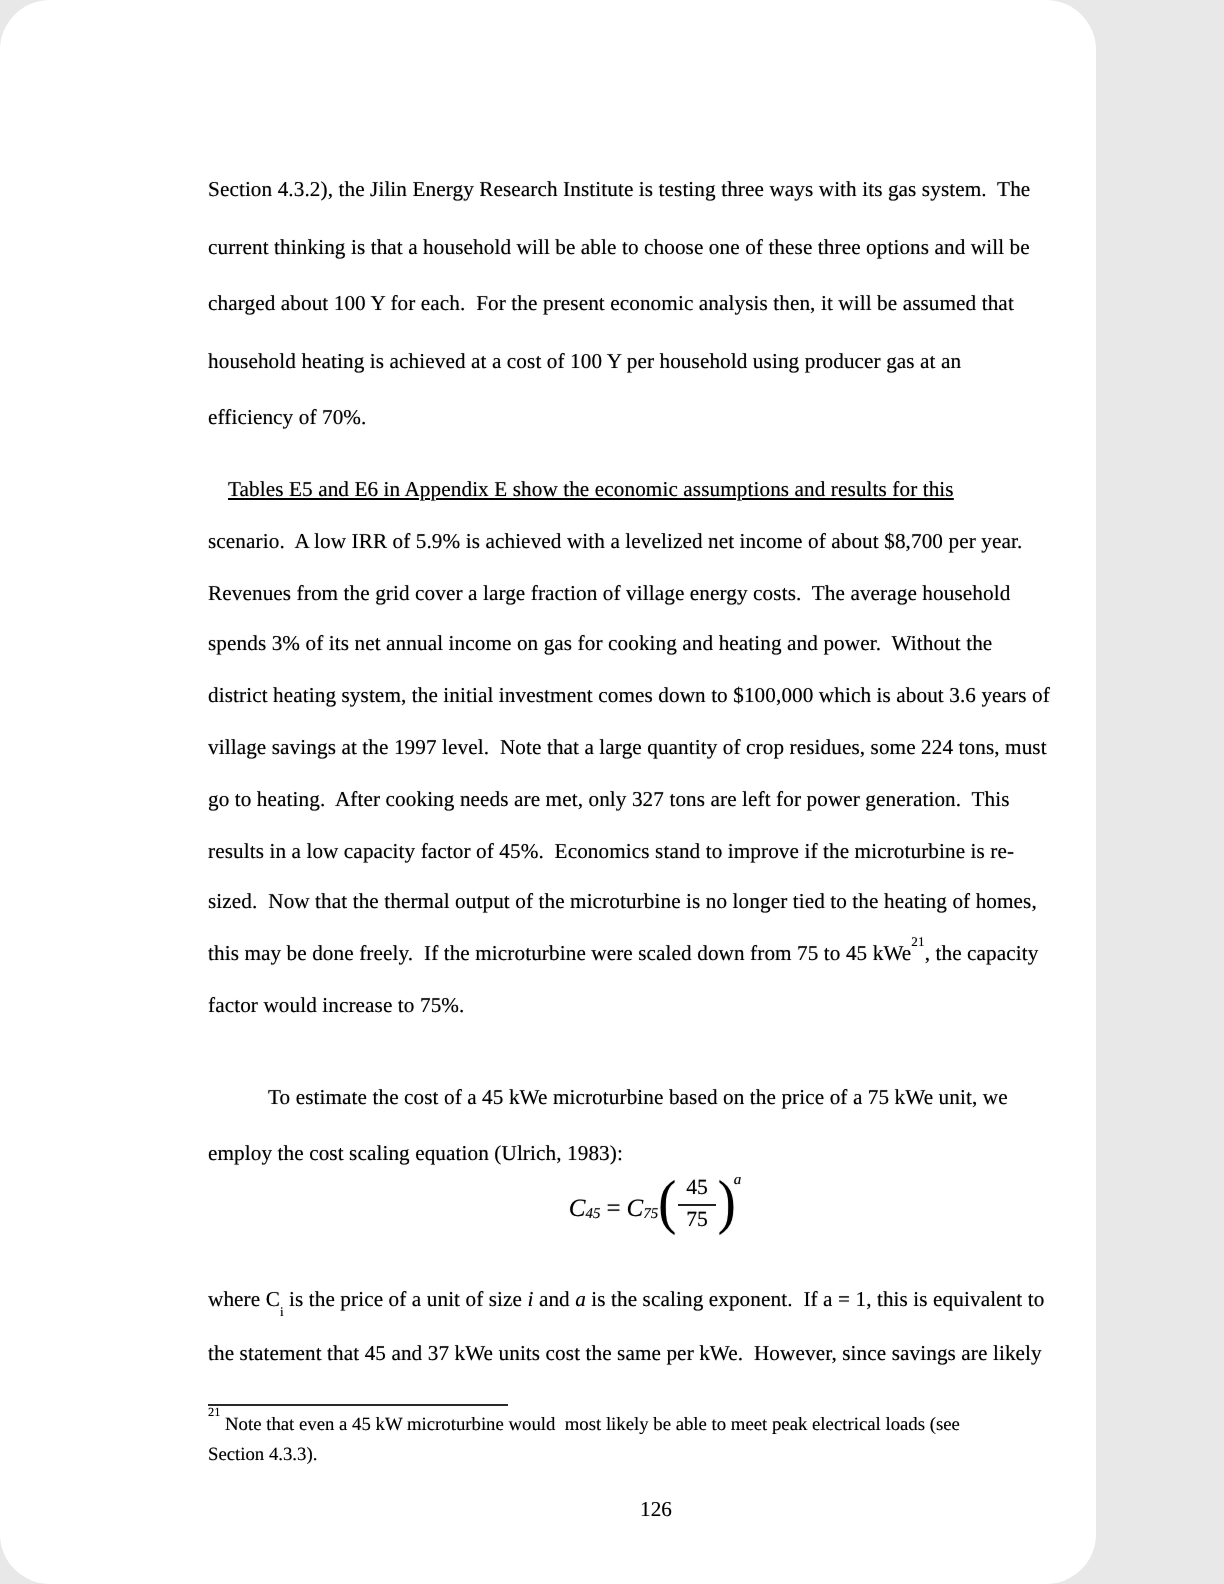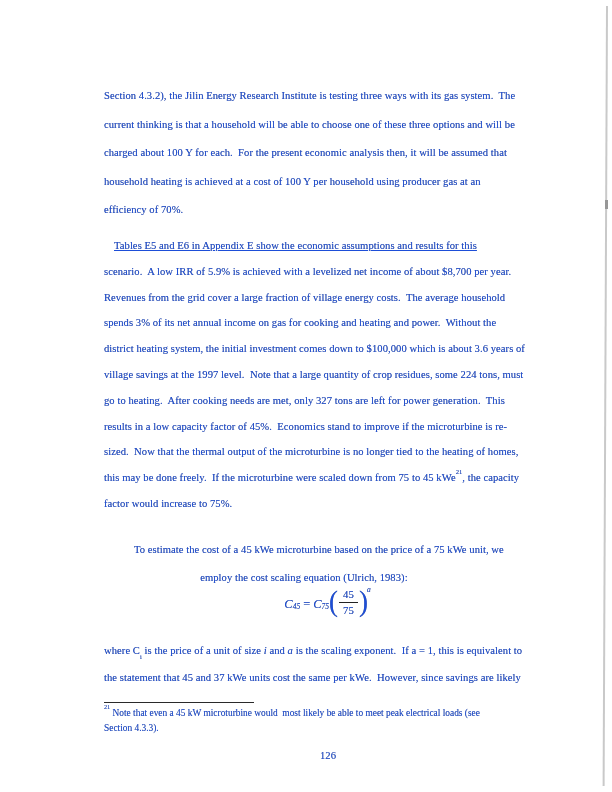--- a/index.html
+++ b/index.html
@@ -1,35 +1,36 @@
 <!DOCTYPE html>
 <html><head>
 <meta charset="utf-8">
 <style>
   html,body{margin:0;padding:0;background:#e8e8e8;}
   .page{
     position:relative;
-    width:612px;height:792px;
+    width:548px;height:792px;
     background:#ffffff;
     overflow:hidden;
     font-family:"Liberation Serif","DejaVu Serif",serif;
-    color:#1d4ed8;
+    color:#000000;
+    border-radius:25px;
   }
   
   .para{
     position:absolute;
     left:104px;
     white-space:pre;
     font-size:10.6px;
     letter-spacing:0.05px;
     text-shadow:0 0 0.5px rgba(20,20,20,0.5);
   }
   .p1{top:82px;line-height:28.5px;}
   .p2{top:233px;line-height:25.8px;}
-  .p3{top:536px;line-height:27.5px;text-align:center;}
+  .p3{top:536px;line-height:27.5px;}
   .p4{top:637px;line-height:27px;}
   .p2 .tline:first-child{padding-left:10px;text-decoration:underline;}
   .p3 .tline:first-child{padding-left:30px;}
   .tline sup{font-size:0.62em;position:relative;top:-3px;line-height:0;}
   .tline sub{font-size:0.62em;position:relative;top:2px;line-height:0;}
 
   
   .equation{
     position:absolute;left:104px;top:581px;width:448px;height:42px;
     display:flex;justify-content:center;align-items:center;

